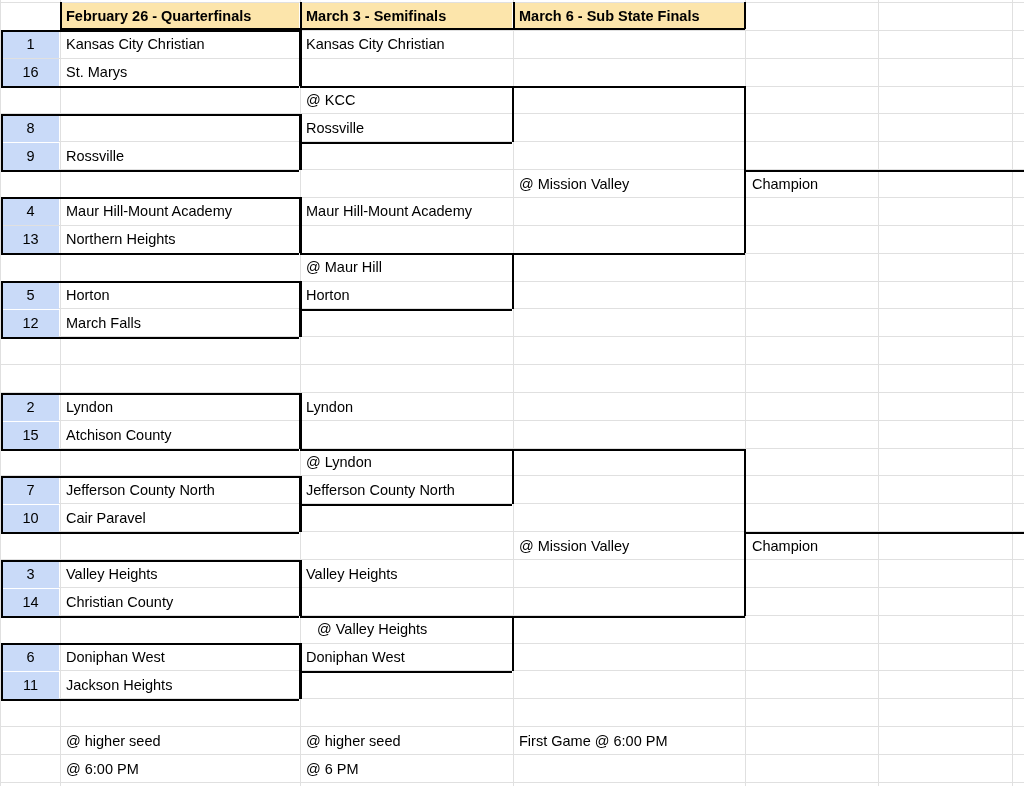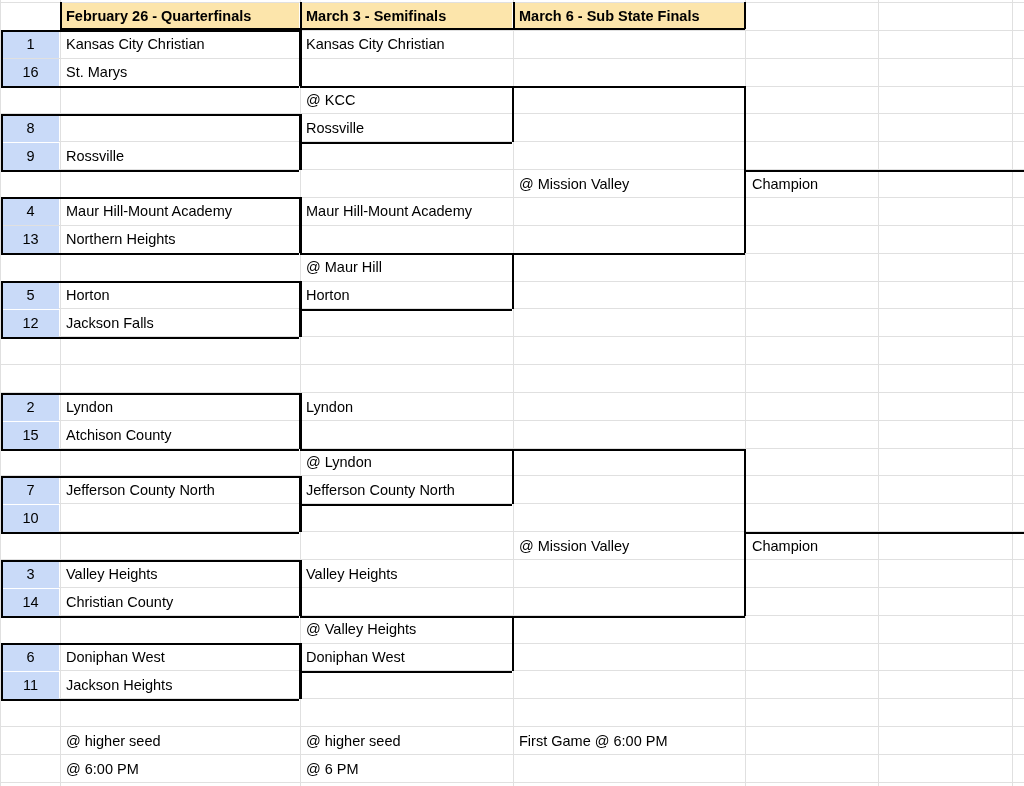--- a/index.html
+++ b/index.html
@@ -113,58 +113,59 @@
   <div class="cell pad" style="left:61px;top:143px;width:238px;height:27px;">Rossville</div>
 
   <div class="cell seed" style="left:2px;top:198px;width:57px;height:27px;">4</div>
   <div class="cell pad" style="left:61px;top:198px;width:238px;height:27px;">Maur Hill-Mount Academy</div>
   <div class="cell seed" style="left:2px;top:226px;width:57px;height:27px;">13</div>
   <div class="cell pad" style="left:61px;top:226px;width:238px;height:27px;">Northern Heights</div>
 
   <div class="cell seed" style="left:2px;top:282px;width:57px;height:27px;">5</div>
   <div class="cell pad" style="left:61px;top:282px;width:238px;height:27px;">Horton</div>
   <div class="cell seed" style="left:2px;top:310px;width:57px;height:27px;">12</div>
-  <div class="cell pad" style="left:61px;top:310px;width:238px;height:27px;">Jackson Falls</div>
+  <div class="cell pad" style="left:61px;top:310px;width:238px;height:27px;">March Falls</div>
 
   <div class="cell pad" style="left:301px;top:31px;width:211px;height:27px;">Kansas City Christian</div>
   <div class="cell pad" style="left:301px;top:87px;width:211px;height:27px;">@ KCC</div>
   <div class="cell pad" style="left:301px;top:115px;width:211px;height:27px;">Rossville</div>
 
   <div class="cell pad" style="left:301px;top:198px;width:211px;height:27px;">Maur Hill-Mount Academy</div>
   <div class="cell pad" style="left:301px;top:254px;width:211px;height:27px;">@ Maur Hill</div>
   <div class="cell pad" style="left:301px;top:282px;width:211px;height:27px;">Horton</div>
 
   <div class="cell pad" style="left:514px;top:171px;width:230px;height:27px;">@ Mission Valley</div>
   <div class="cell pad" style="left:747px;top:171px;width:131px;height:27px;">Champion</div>
 
   <div class="cell seed" style="left:2px;top:394px;width:57px;height:27px;">2</div>
   <div class="cell pad" style="left:61px;top:394px;width:238px;height:27px;">Lyndon</div>
   <div class="cell seed" style="left:2px;top:422px;width:57px;height:27px;">15</div>
   <div class="cell pad" style="left:61px;top:422px;width:238px;height:27px;">Atchison County</div>
 
   <div class="cell seed" style="left:2px;top:477px;width:57px;height:27px;">7</div>
   <div class="cell pad" style="left:61px;top:477px;width:238px;height:27px;">Jefferson County North</div>
   <div class="cell seed" style="left:2px;top:505px;width:57px;height:27px;">10</div>
+  <div class="cell pad" style="left:61px;top:505px;width:238px;height:27px;">Cair Paravel</div>
 
   <div class="cell seed" style="left:2px;top:561px;width:57px;height:27px;">3</div>
   <div class="cell pad" style="left:61px;top:561px;width:238px;height:27px;">Valley Heights</div>
   <div class="cell seed" style="left:2px;top:589px;width:57px;height:27px;">14</div>
   <div class="cell pad" style="left:61px;top:589px;width:238px;height:27px;">Christian County</div>
 
   <div class="cell seed" style="left:2px;top:644px;width:57px;height:27px;">6</div>
   <div class="cell pad" style="left:61px;top:644px;width:238px;height:27px;">Doniphan West</div>
   <div class="cell seed" style="left:2px;top:672px;width:57px;height:27px;">11</div>
   <div class="cell pad" style="left:61px;top:672px;width:238px;height:27px;">Jackson Heights</div>
 
   <div class="cell pad" style="left:301px;top:394px;width:211px;height:27px;">Lyndon</div>
   <div class="cell pad" style="left:301px;top:449px;width:211px;height:27px;">@ Lyndon</div>
   <div class="cell pad" style="left:301px;top:477px;width:211px;height:27px;">Jefferson County North</div>
 
   <div class="cell pad" style="left:301px;top:561px;width:211px;height:27px;">Valley Heights</div>
-  <div class="cell pad" style="left:301px;top:616px;width:211px;height:27px;text-align:right;">@ Valley Heights</div>
+  <div class="cell pad" style="left:312px;top:616px;width:211px;height:27px;text-align:right;">@ Valley Heights</div>
   <div class="cell pad" style="left:301px;top:644px;width:211px;height:27px;">Doniphan West</div>
 
   <div class="cell pad" style="left:514px;top:533px;width:230px;height:27px;">@ Mission Valley</div>
   <div class="cell pad" style="left:747px;top:533px;width:131px;height:27px;">Champion</div>
 
   <div class="cell pad" style="left:61px;top:728px;width:238px;height:27px;">@ higher seed</div>
   <div class="cell pad" style="left:61px;top:756px;width:238px;height:27px;">@ 6:00 PM</div>
   <div class="cell pad" style="left:301px;top:728px;width:211px;height:27px;">@ higher seed</div>
   <div class="cell pad" style="left:301px;top:756px;width:211px;height:27px;">@ 6 PM</div>
   <div class="cell pad" style="left:514px;top:728px;width:230px;height:27px;">First Game @ 6:00 PM</div>

